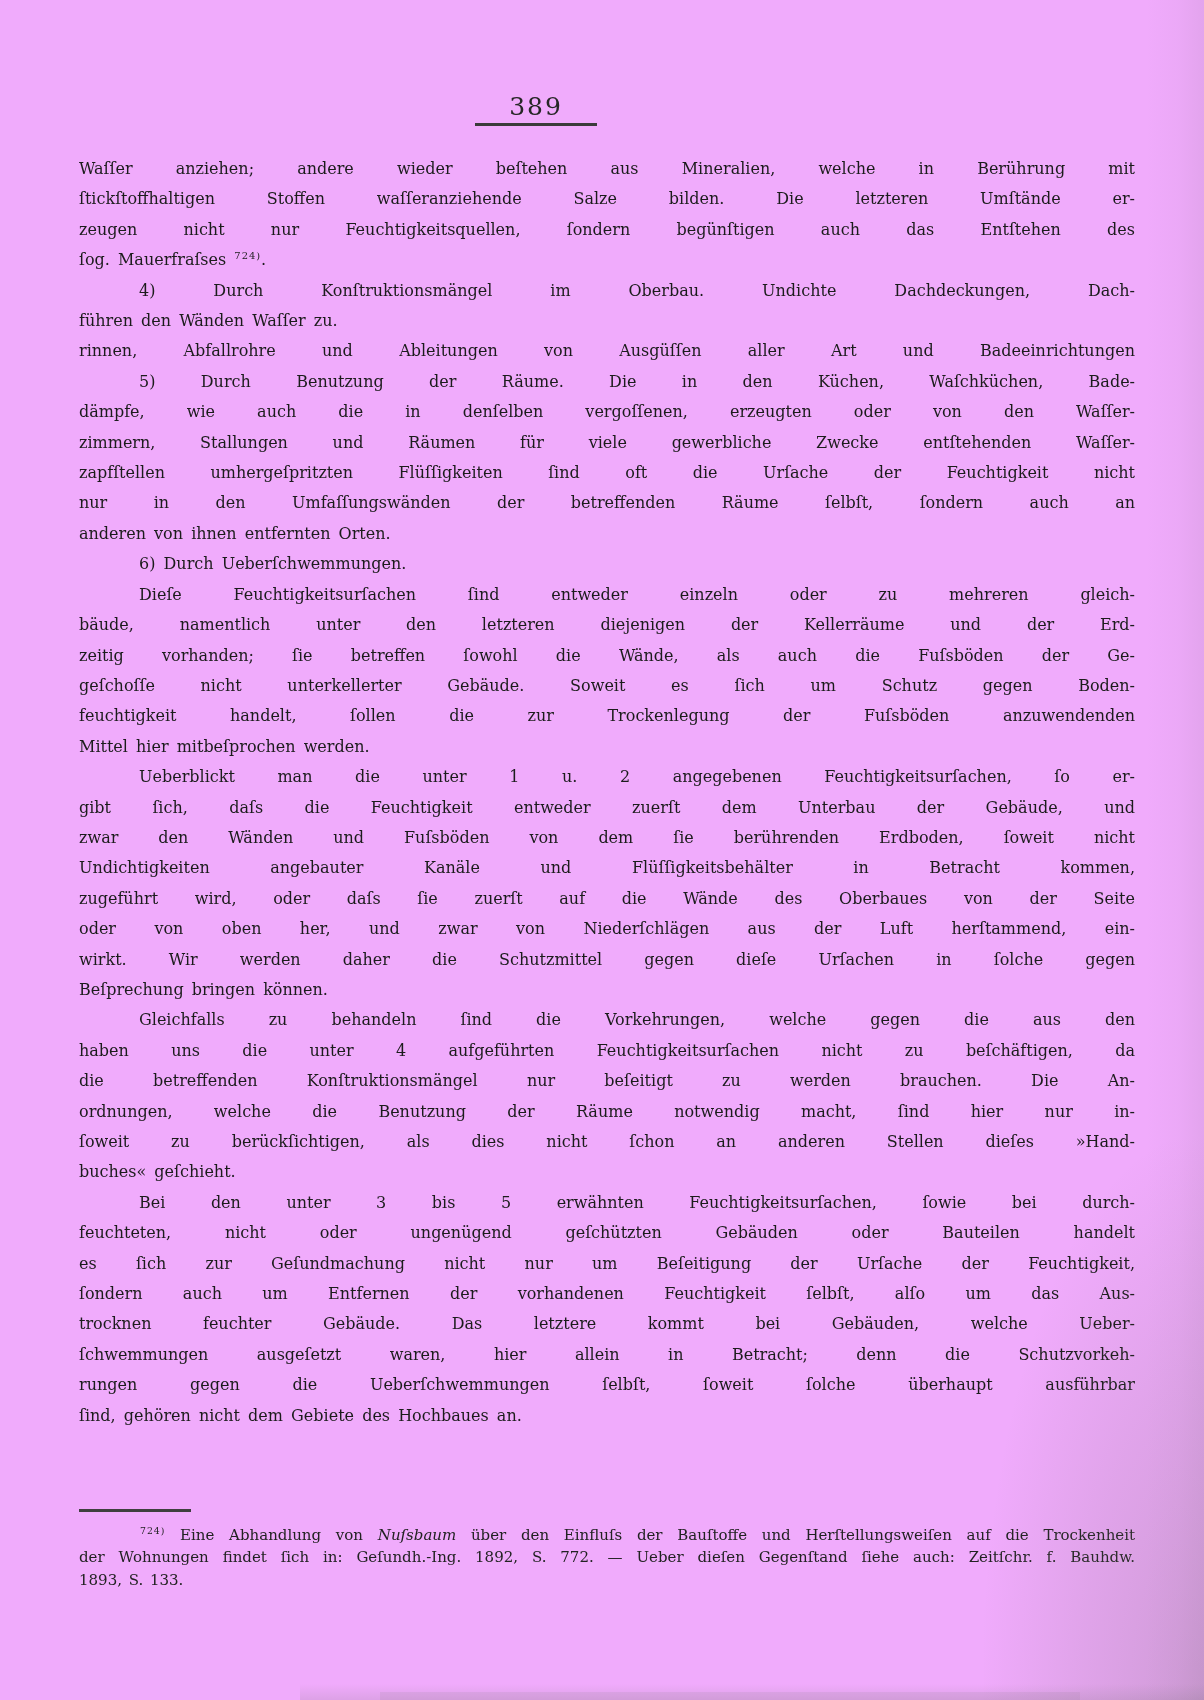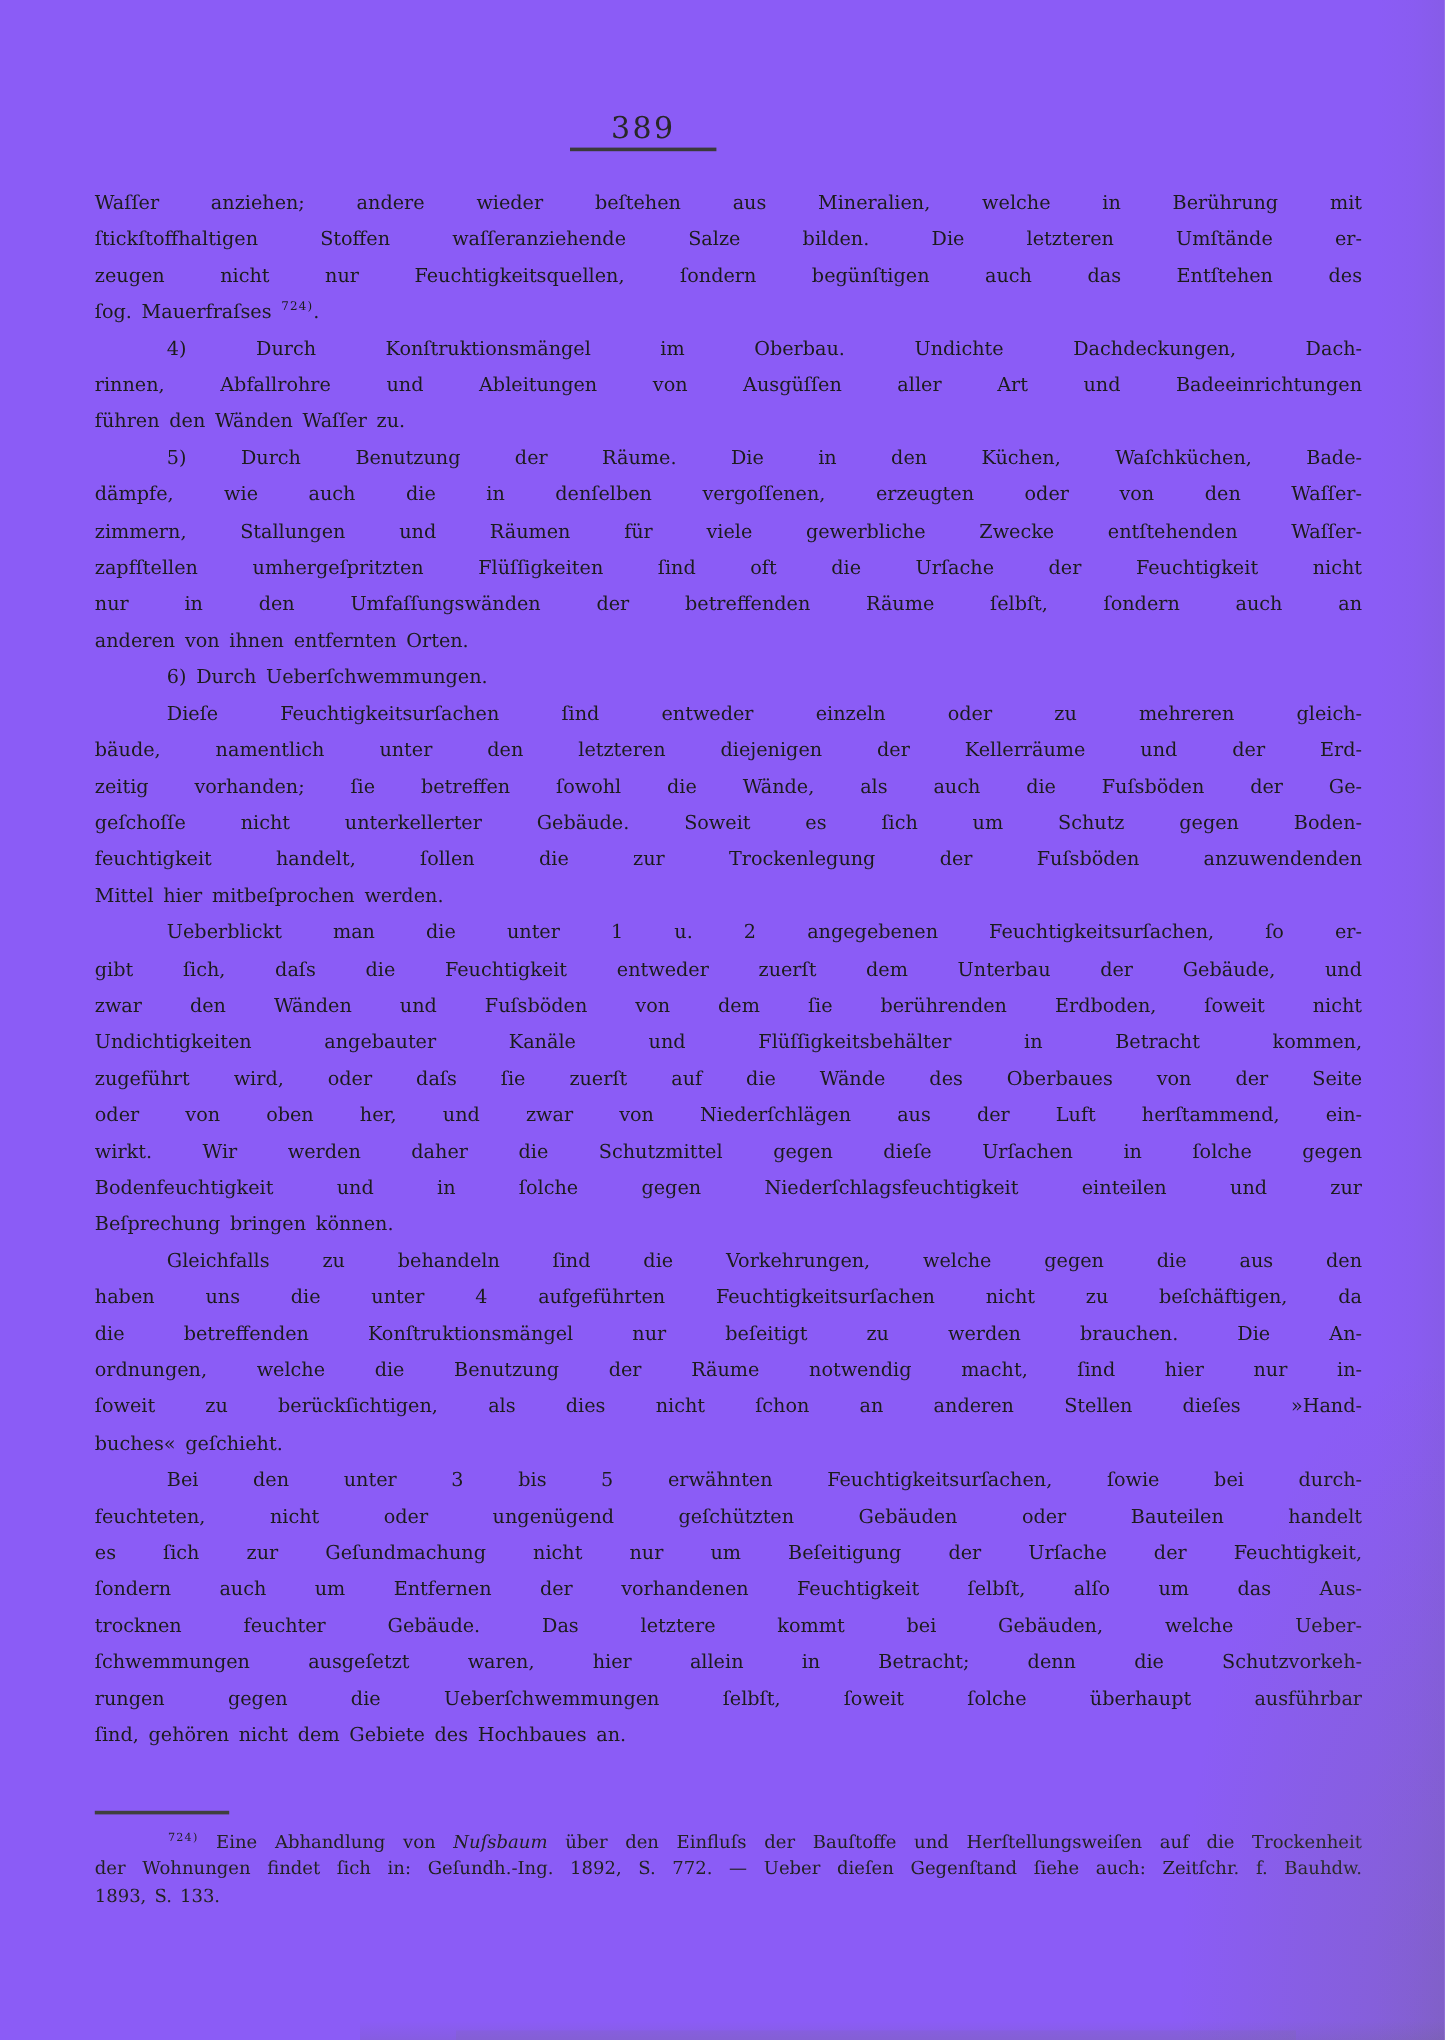--- a/index.html
+++ b/index.html
@@ -1,21 +1,21 @@
 <!DOCTYPE html>
 <html><head>
 <meta charset="utf-8">
 <style>
   html, body { margin: 0; padding: 0; }
   body { background: #e8e8e6; }
   .page {
     position: relative;
     width: 1204px;
     height: 1700px;
-    background: #8b5cf6;
+    background: #f0abfc;
     overflow: hidden;
     font-family: "DejaVu Serif", serif;
     color: #1e1e1e;
   }
   .page-number-wrap {
     position: absolute;
     left: 455px;
     top: 92px;
     width: 162px;
     text-align: center;
@@ -108,43 +108,42 @@
 
   <div class="page-number-wrap">389</div>
   <div class="page-number-rule"></div>
 
   <div class="text-block">
       <div class="line"><span>Waſſer anziehen; andere wieder beſtehen aus Mineralien, welche in Berührung mit</span></div>
       <div class="line"><span>ſtickſtoffhaltigen Stoffen waſſeranziehende Salze bilden. Die letzteren Umſtände er-</span></div>
       <div class="line"><span>zeugen nicht nur Feuchtigkeitsquellen, ſondern begünſtigen auch das Entſtehen des</span></div>
       <div class="line last"><span>ſog. Mauerfraſses </span><sup>724)</sup><span>.</span></div>
       <div class="line indent"><span>4) Durch Konſtruktionsmängel im Oberbau. Undichte Dachdeckungen, Dach-</span></div>
+      <div class="line last"><span>führen den Wänden Waſſer zu.</span></div>
       <div class="line"><span>rinnen, Abfallrohre und Ableitungen von Ausgüſſen aller Art und Badeeinrichtungen</span></div>
-      <div class="line last"><span>führen den Wänden Waſſer zu.</span></div>
       <div class="line indent"><span>5) Durch Benutzung der Räume. Die in den Küchen, Waſchküchen, Bade-</span></div>
       <div class="line"><span>dämpfe, wie auch die in denſelben vergoſſenen, erzeugten oder von den Waſſer-</span></div>
       <div class="line"><span>zimmern, Stallungen und Räumen für viele gewerbliche Zwecke entſtehenden Waſſer-</span></div>
       <div class="line"><span>zapfſtellen umhergeſpritzten Flüſſigkeiten ſind oft die Urſache der Feuchtigkeit nicht</span></div>
       <div class="line"><span>nur in den Umfaſſungswänden der betreffenden Räume ſelbſt, ſondern auch an</span></div>
       <div class="line last"><span>anderen von ihnen entfernten Orten.</span></div>
       <div class="line indent last"><span>6) Durch Ueberſchwemmungen.</span></div>
       <div class="line indent"><span>Dieſe Feuchtigkeitsurſachen ſind entweder einzeln oder zu mehreren gleich-</span></div>
       <div class="line"><span>bäude, namentlich unter den letzteren diejenigen der Kellerräume und der Erd-</span></div>
       <div class="line"><span>zeitig vorhanden; ſie betreffen ſowohl die Wände, als auch die Fuſsböden der Ge-</span></div>
       <div class="line"><span>geſchoſſe nicht unterkellerter Gebäude. Soweit es ſich um Schutz gegen Boden-</span></div>
       <div class="line"><span>feuchtigkeit handelt, ſollen die zur Trockenlegung der Fuſsböden anzuwendenden</span></div>
       <div class="line last"><span>Mittel hier mitbeſprochen werden.</span></div>
       <div class="line indent"><span>Ueberblickt man die unter 1 u. 2 angegebenen Feuchtigkeitsurſachen, ſo er-</span></div>
       <div class="line"><span>gibt ſich, daſs die Feuchtigkeit entweder zuerſt dem Unterbau der Gebäude, und</span></div>
       <div class="line"><span>zwar den Wänden und Fuſsböden von dem ſie berührenden Erdboden, ſoweit nicht</span></div>
       <div class="line"><span>Undichtigkeiten angebauter Kanäle und Flüſſigkeitsbehälter in Betracht kommen,</span></div>
       <div class="line"><span>zugeführt wird, oder daſs ſie zuerſt auf die Wände des Oberbaues von der Seite</span></div>
       <div class="line"><span>oder von oben her, und zwar von Niederſchlägen aus der Luft herſtammend, ein-</span></div>
       <div class="line"><span>wirkt. Wir werden daher die Schutzmittel gegen dieſe Urſachen in ſolche gegen</span></div>
-      <div class="line"><span>Bodenfeuchtigkeit und in ſolche gegen Niederſchlagsfeuchtigkeit einteilen und zur</span></div>
       <div class="line last"><span>Beſprechung bringen können.</span></div>
       <div class="line indent"><span>Gleichfalls zu behandeln ſind die Vorkehrungen, welche gegen die aus den</span></div>
       <div class="line"><span>haben uns die unter 4 aufgeführten Feuchtigkeitsurſachen nicht zu beſchäftigen, da</span></div>
       <div class="line"><span>die betreffenden Konſtruktionsmängel nur beſeitigt zu werden brauchen. Die An-</span></div>
       <div class="line"><span>ordnungen, welche die Benutzung der Räume notwendig macht, ſind hier nur in-</span></div>
       <div class="line"><span>ſoweit zu berückſichtigen, als dies nicht ſchon an anderen Stellen dieſes »Hand-</span></div>
       <div class="line last"><span>buches« geſchieht.</span></div>
       <div class="line indent"><span>Bei den unter 3 bis 5 erwähnten Feuchtigkeitsurſachen, ſowie bei durch-</span></div>
       <div class="line"><span>feuchteten, nicht oder ungenügend geſchützten Gebäuden oder Bauteilen handelt</span></div>
       <div class="line"><span>es ſich zur Geſundmachung nicht nur um Beſeitigung der Urſache der Feuchtigkeit,</span></div>

